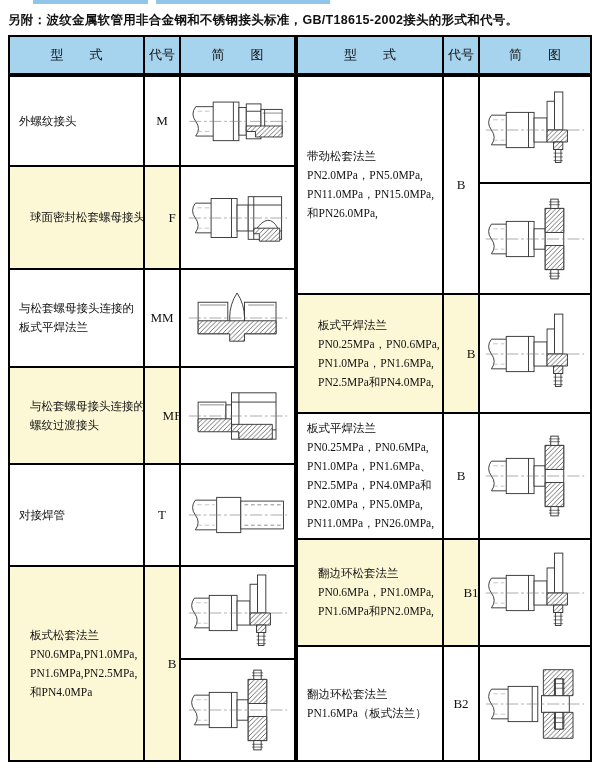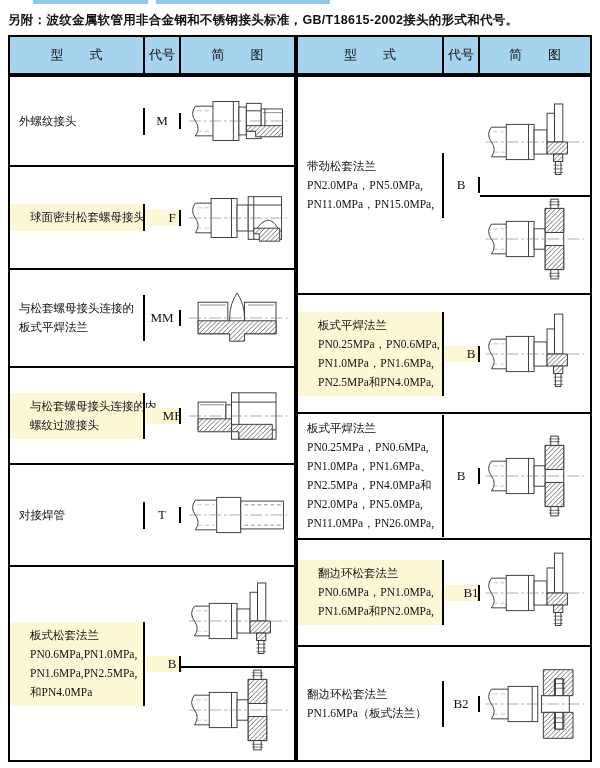--- a/index.html
+++ b/index.html
@@ -15,21 +15,21 @@
   #right-half{left:296px;width:296px;}
   .thead{height:40px;flex:0 0 40px;display:flex;background:var(--header-bg,#a6d3ee);
          border-bottom:4px solid #000000;box-sizing:border-box;}
   .hcell{display:flex;align-items:center;justify-content:center;
          font-size:13px;box-sizing:border-box;}
   .hcell.bdr{border-right:2px solid #000;}
   #left-half .type-w{width:135px;} #left-half .code-w{width:36px;}
   #right-half .type-w{width:146px;} #right-half .code-w{width:36px;}
   .diag-w{flex:1 1 auto;}
   .tbody{flex:1 1 auto;display:flex;flex-direction:column;}
-  .trow{display:flex;box-sizing:border-box;border-bottom:2px solid #000;min-height:0;align-items:center;}
+  .trow{display:flex;box-sizing:border-box;border-bottom:2px solid #000;min-height:0;}
   .trow.last{border-bottom:none;}
   .cell{box-sizing:border-box;min-height:0;}
   .type-cell{border-right:2px solid #000;display:flex;flex-direction:column;
              justify-content:center;padding:4px 4px 4px 9px;}
   .code-cell{border-right:2px solid #000;display:flex;align-items:center;
              justify-content:center;font-size:13px;}
   .hl{background:var(--highlight-bg,#fcf7d5);padding-left:20px;}
   .tline{font-size:11.5px;line-height:19px;white-space:nowrap;}
   .diag-cell{flex:1 1 auto;display:flex;flex-direction:column;background:#fff;}
   .diag-sub{display:flex;align-items:center;justify-content:center;
@@ -238,20 +238,21 @@
       <div class="hcell type-w bdr">型　　式</div>
       <div class="hcell code-w bdr">代号</div>
       <div class="hcell diag-w">简　　图</div>
     </div>
     <div class="tbody" id="right-body">
         <div class="trow" style="flex: 0 0 218px;">
           <div class="cell type-cell type-w">
             <div class="tline">带劲松套法兰</div>
             <div class="tline">PN2.0MPa，PN5.0MPa,</div>
             <div class="tline">PN11.0MPa，PN15.0MPa,</div>
+            <div class="tline">和PN26.0MPa,</div>
           </div>
           <div class="cell code-cell code-w">B</div>
           <div class="cell diag-cell">
             <div class="diag-sub bsplit" style="flex: 0 0 107px;">
               <svg viewBox="0 0 110 90" preserveAspectRatio="xMidYMid meet">
                 <path d="M24,29 H8 q-6,8 0,16 q6,8 0,16 H24" fill="#fff" stroke="#333"></path>
                 <line x1="10" y1="34" x2="22" y2="34" stroke="#999" stroke-width="0.6" stroke-dasharray="5 3"></line>
                 <line x1="10" y1="56" x2="22" y2="56" stroke="#999" stroke-width="0.6" stroke-dasharray="5 3"></line>
                 <rect x="24" y="26" width="30" height="38" fill="#fff" stroke="#333"></rect>
                 <line x1="48" y1="26" x2="48" y2="64" stroke="#333" stroke-width="1"></line>

